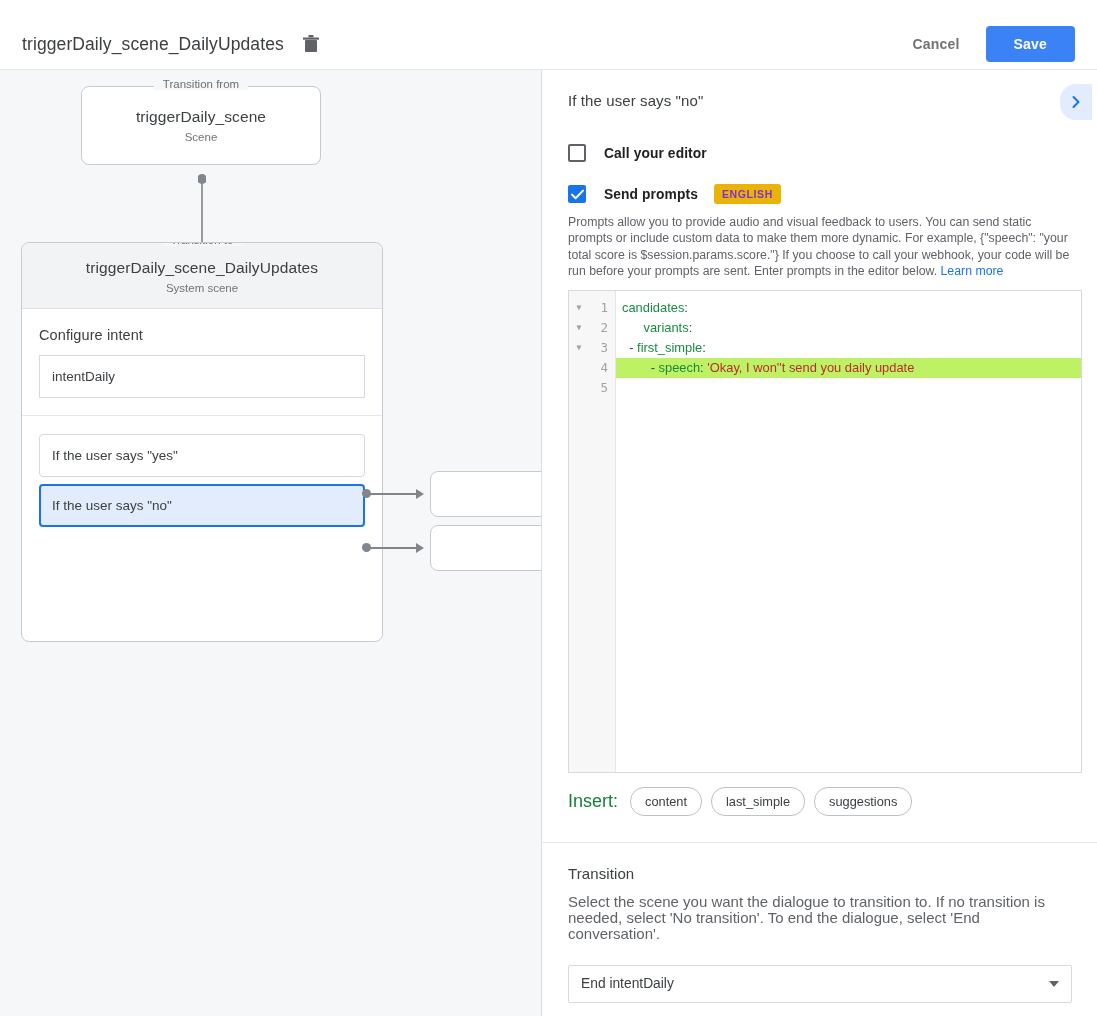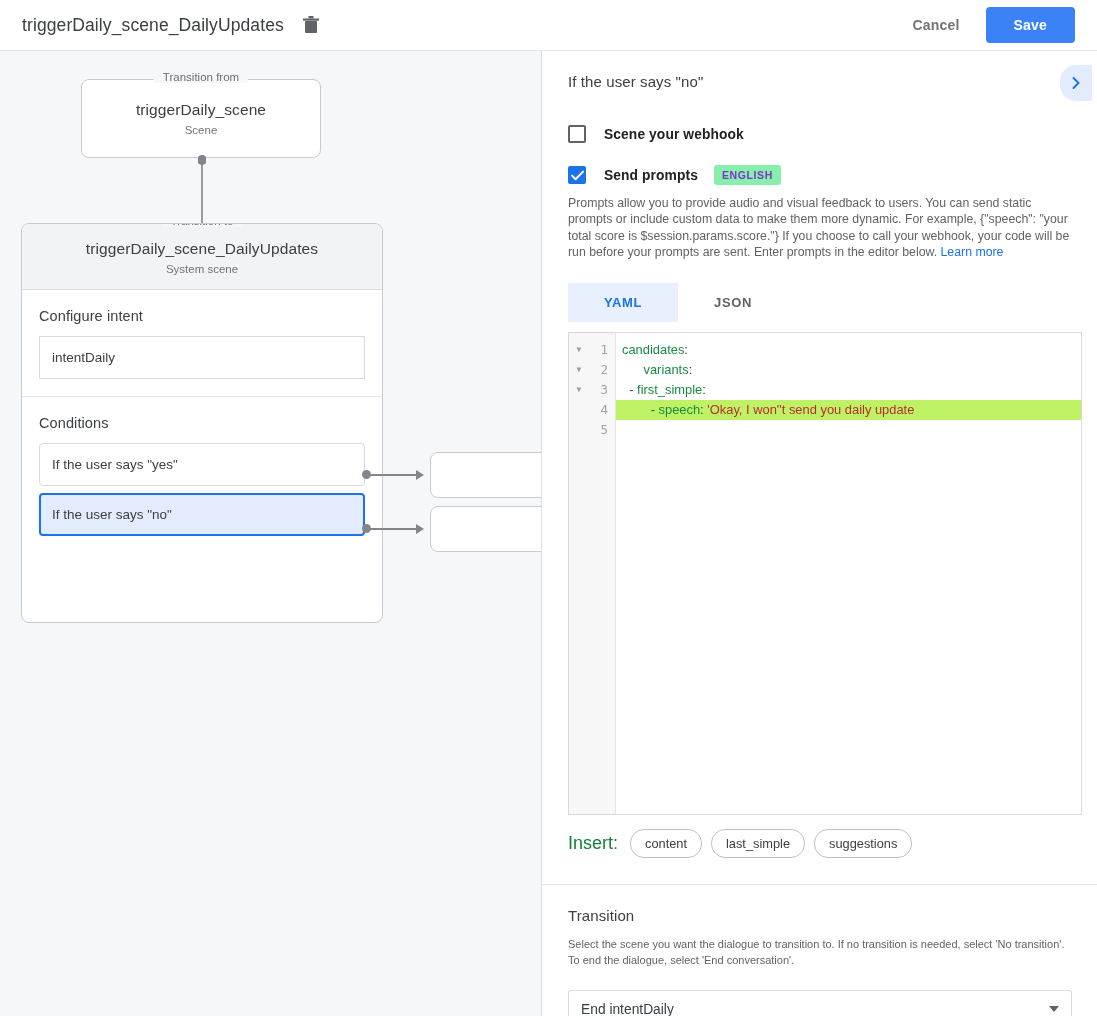--- a/index.html
+++ b/index.html
@@ -5,21 +5,21 @@
 <style>
   * { box-sizing: border-box; }
   html, body {
     margin: 0; padding: 0;
     width: 1097px; height: 1016px;
     background: #ffffff;
     font-family: "Liberation Sans", sans-serif;
     -webkit-font-smoothing: antialiased;
     overflow: hidden;
   }
-  .app { position: relative; width: 1097px; height: 896px; }
+  .app { position: relative; width: 1097px; height: 896px; margin-top: 19px; }
 
   
   .topbar {
     position: absolute; top: 0; left: 0; width: 1097px; height: 51px;
     background: #ffffff;
     border-bottom: 1px solid #e4e6e9;
     display: flex; align-items: center;
   }
   .topbar-title {
     margin-left: 22px;
@@ -63,21 +63,21 @@
   .legend {
     position: absolute; top: -9px; left: 50%;
     transform: translateX(-50%);
     background: #f6f7f9;
     padding: 0 9px;
     font-size: 11.5px; color: #6b7076; white-space: nowrap;
   }
 
   
   #node-from {
-    left: 81px; top: 28px; width: 240px; height: 79px;
+    left: 81px; top: 16px; width: 240px; height: 79px;
     display: flex; flex-direction: column;
     align-items: center; justify-content: center;
   }
   #node-from .legend { background: #f6f7f9; }
   .node-title { font-size: 15.5px; color: #3c4043; letter-spacing: .1px; }
   .node-sub { font-size: 11.5px; color: #70757a; margin-top: 5px; }
 
   
   .connector {
     position: absolute; left: 198px; top: 104px;
@@ -177,21 +177,21 @@
   .chkbox.checked {
     background: #1a73e8; border-color: #1a73e8;
     display: flex; align-items: center; justify-content: center;
   }
   .chk-label {
     margin-left: 18px; font-size: 13.8px; font-weight: bold;
     color: #202124; letter-spacing: .1px;
   }
   .lang-badge {
     margin-left: 16px;
-    background: #86efac; color: #8430ce;
+    background: #eab308; color: #8430ce;
     font-size: 10.5px; font-weight: bold; letter-spacing: .6px;
     padding: 4px 8px; border-radius: 3px;
   }
 
   .desc {
     margin: 10px 20px 0 26px;
     font-size: 12.3px; line-height: 16.4px; color: #5f6368;
     max-width: 512px;
   }
   .desc a { color: #1a73e8; text-decoration: none; }
@@ -252,21 +252,21 @@
     cursor: pointer; font-family: "Liberation Sans", sans-serif;
   }
 
   .divider {
     margin-top: 26px; height: 1px; background: #e4e6e9; width: 556px;
   }
 
   .trans-sec { padding: 22px 20px 0 26px; }
   .trans-title { font-size: 15px; color: #3c4043; letter-spacing: .1px; }
   .trans-desc {
-    margin-top: 12px; font-size: 11px; line-height: 16.4px;
+    margin-top: 12px; font-size: 15px; line-height: 16.4px;
     color: #5f6368; max-width: 500px;
   }
   .select {
     margin-top: 22px; width: 504px; height: 38px;
     border: 1px solid #d6d9dd; border-radius: 2px;
     background: #ffffff;
     display: flex; align-items: center; justify-content: space-between;
     padding: 0 12px; cursor: pointer;
   }
   .select-val { font-size: 13.8px; color: #3c4043; }
@@ -316,21 +316,20 @@
         <div class="node-title">triggerDaily_scene_DailyUpdates</div>
         <div class="node-sub">System scene</div>
       </div>
 
       <div class="sec">
         <div class="sec-label">Configure intent</div>
         <div class="field-box">intentDaily</div>
       </div>
 
       <div class="sec">
-        <div class="sec-label">Conditions</div>
         <div class="cond-box">If the user says "yes"</div>
         <div class="cond-box selected">If the user says "no"</div>
       </div>
     </div>
 
     <div class="edge-dot" style="left:362px; top:419px;"></div>
     <div class="edge" style="left:366px; top:423px; width:52px;"></div>
     <div class="arrowhead" style="left:416px; top:419px;"></div>
 
     <div class="edge-dot" style="left:362px; top:473px;"></div>
@@ -348,39 +347,35 @@
       <div class="panel-head-spacer"></div>
       <button class="expand-btn">
         <svg width="14" height="14" viewBox="0 0 14 14">
           <polyline points="4.5,2 9.5,7 4.5,12" fill="none" stroke="#1a73e8" stroke-width="2" stroke-linecap="round" stroke-linejoin="round"></polyline>
         </svg>
       </button>
     </div>
 
     <div class="chk-row first">
       <div class="chkbox"></div>
-      <div class="chk-label">Scene your webhook</div>
+      <div class="chk-label">Call your editor</div>
     </div>
 
     <div class="chk-row second">
       <div class="chkbox checked">
         <svg width="13" height="11" viewBox="0 0 13 11">
           <polyline points="1,5.6 4.6,9.2 12,1.6" fill="none" stroke="#ffffff" stroke-width="2" stroke-linecap="round" stroke-linejoin="round"></polyline>
         </svg>
       </div>
       <div class="chk-label">Send prompts</div>
       <div class="lang-badge">ENGLISH</div>
     </div>
 
     <div class="desc"><span>Prompts allow you to provide audio and visual feedback to users. You can send static prompts or include custom data to make them more dynamic. For example, {"speech": "your total score is $session.params.score."} If you choose to call your webhook, your code will be run before your prompts are sent. Enter prompts in the editor below. </span><a href="#">Learn more</a></div>
 
-    <div class="tabs">
-      <button class="tab active">YAML</button>
-      <button class="tab">JSON</button>
-    </div>
 
     <div class="editor">
       <div class="gutter" id="editor-gutter">
           <div class="gline">
             <span class="gfold">▼</span>
             <span class="gnum">1</span>
           </div>
           <div class="gline">
             <span class="gfold">▼</span>
             <span class="gnum">2</span>

